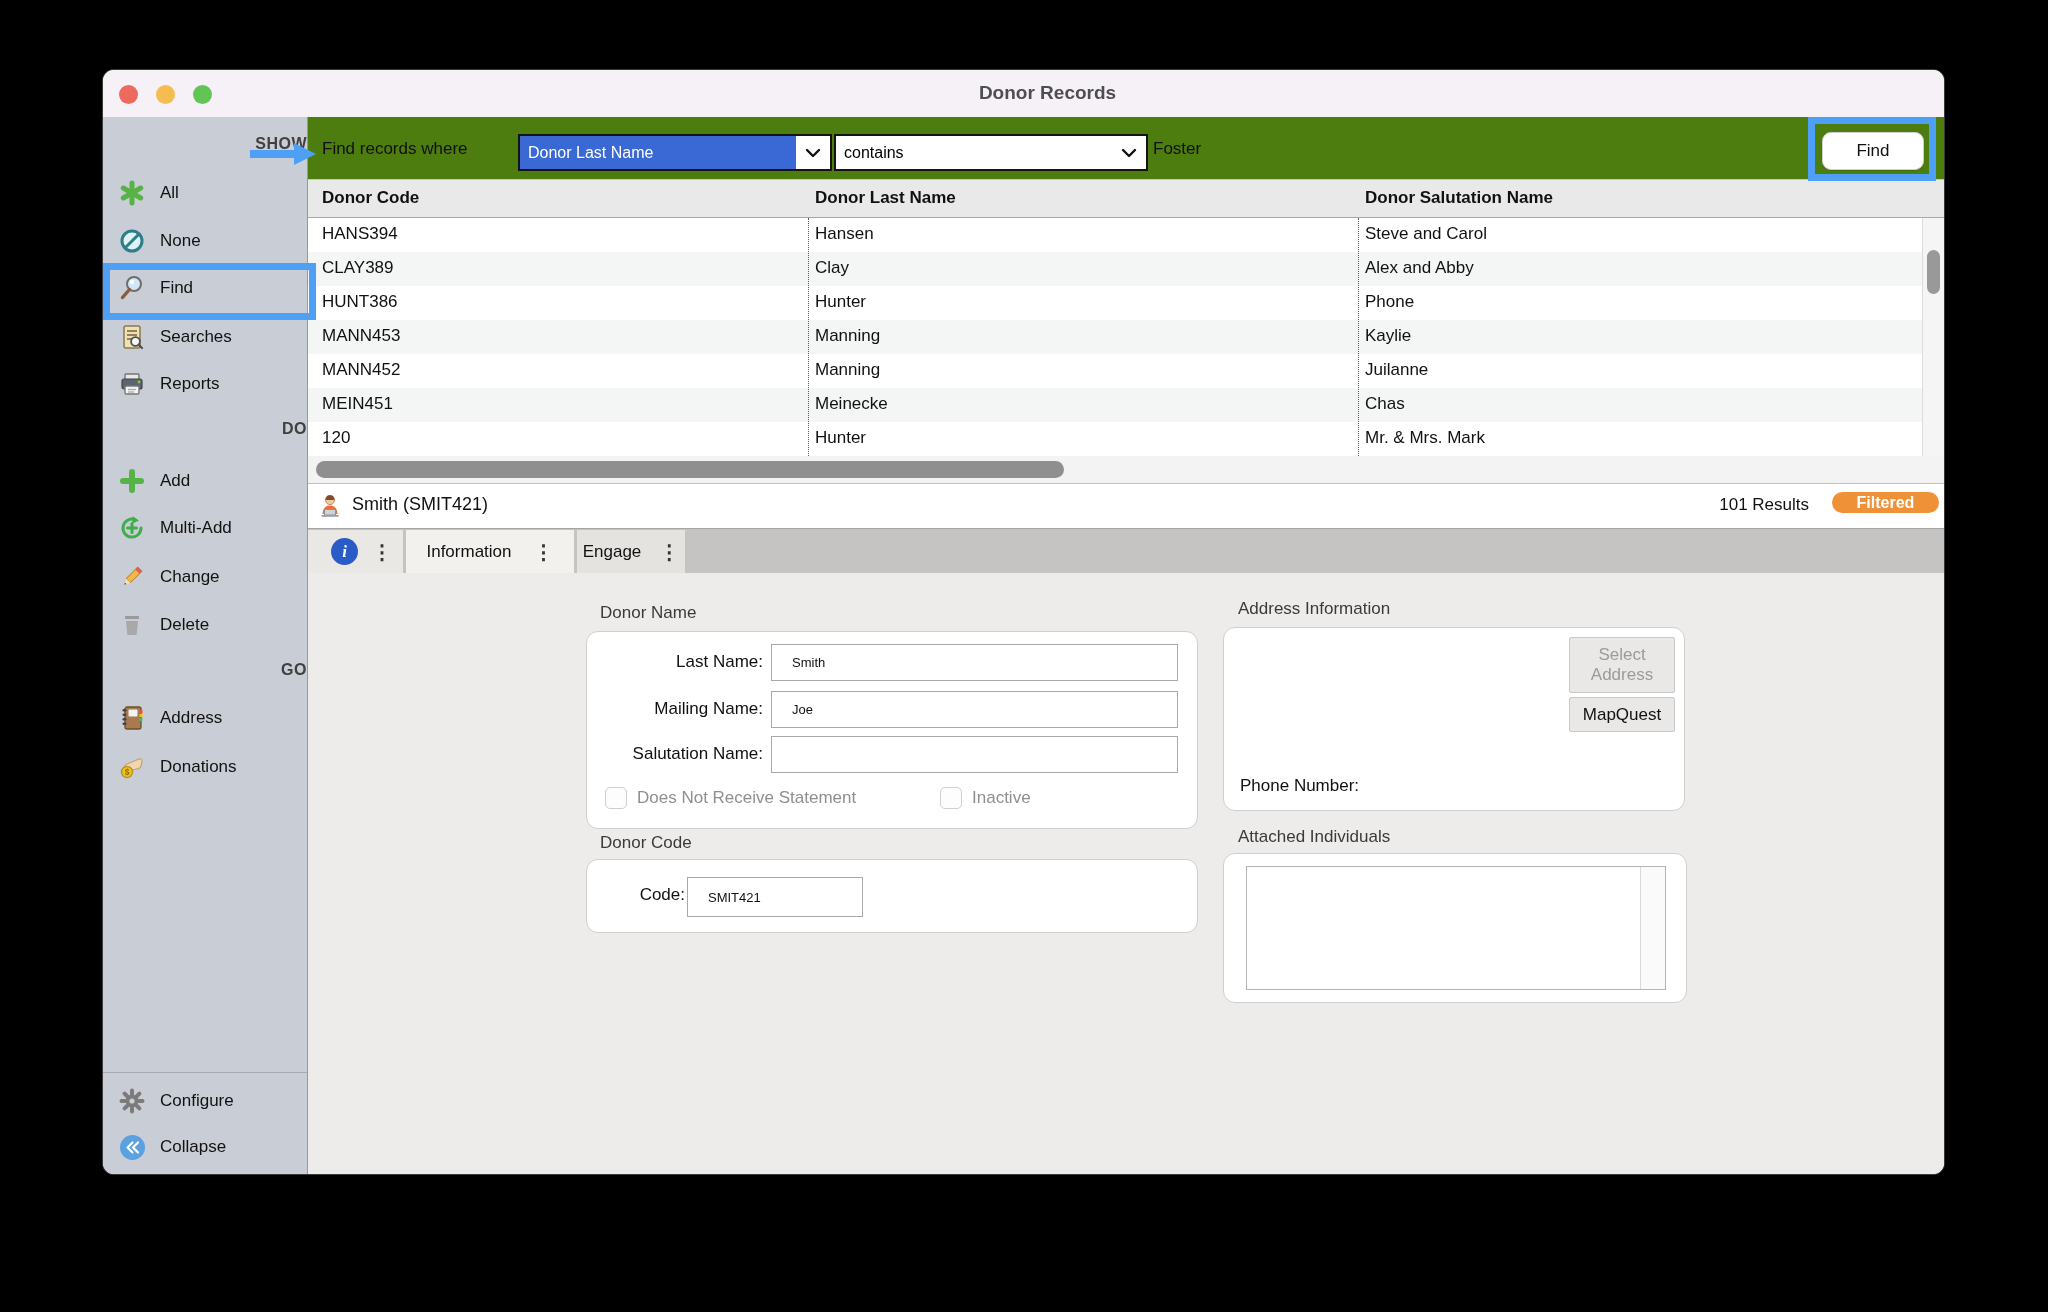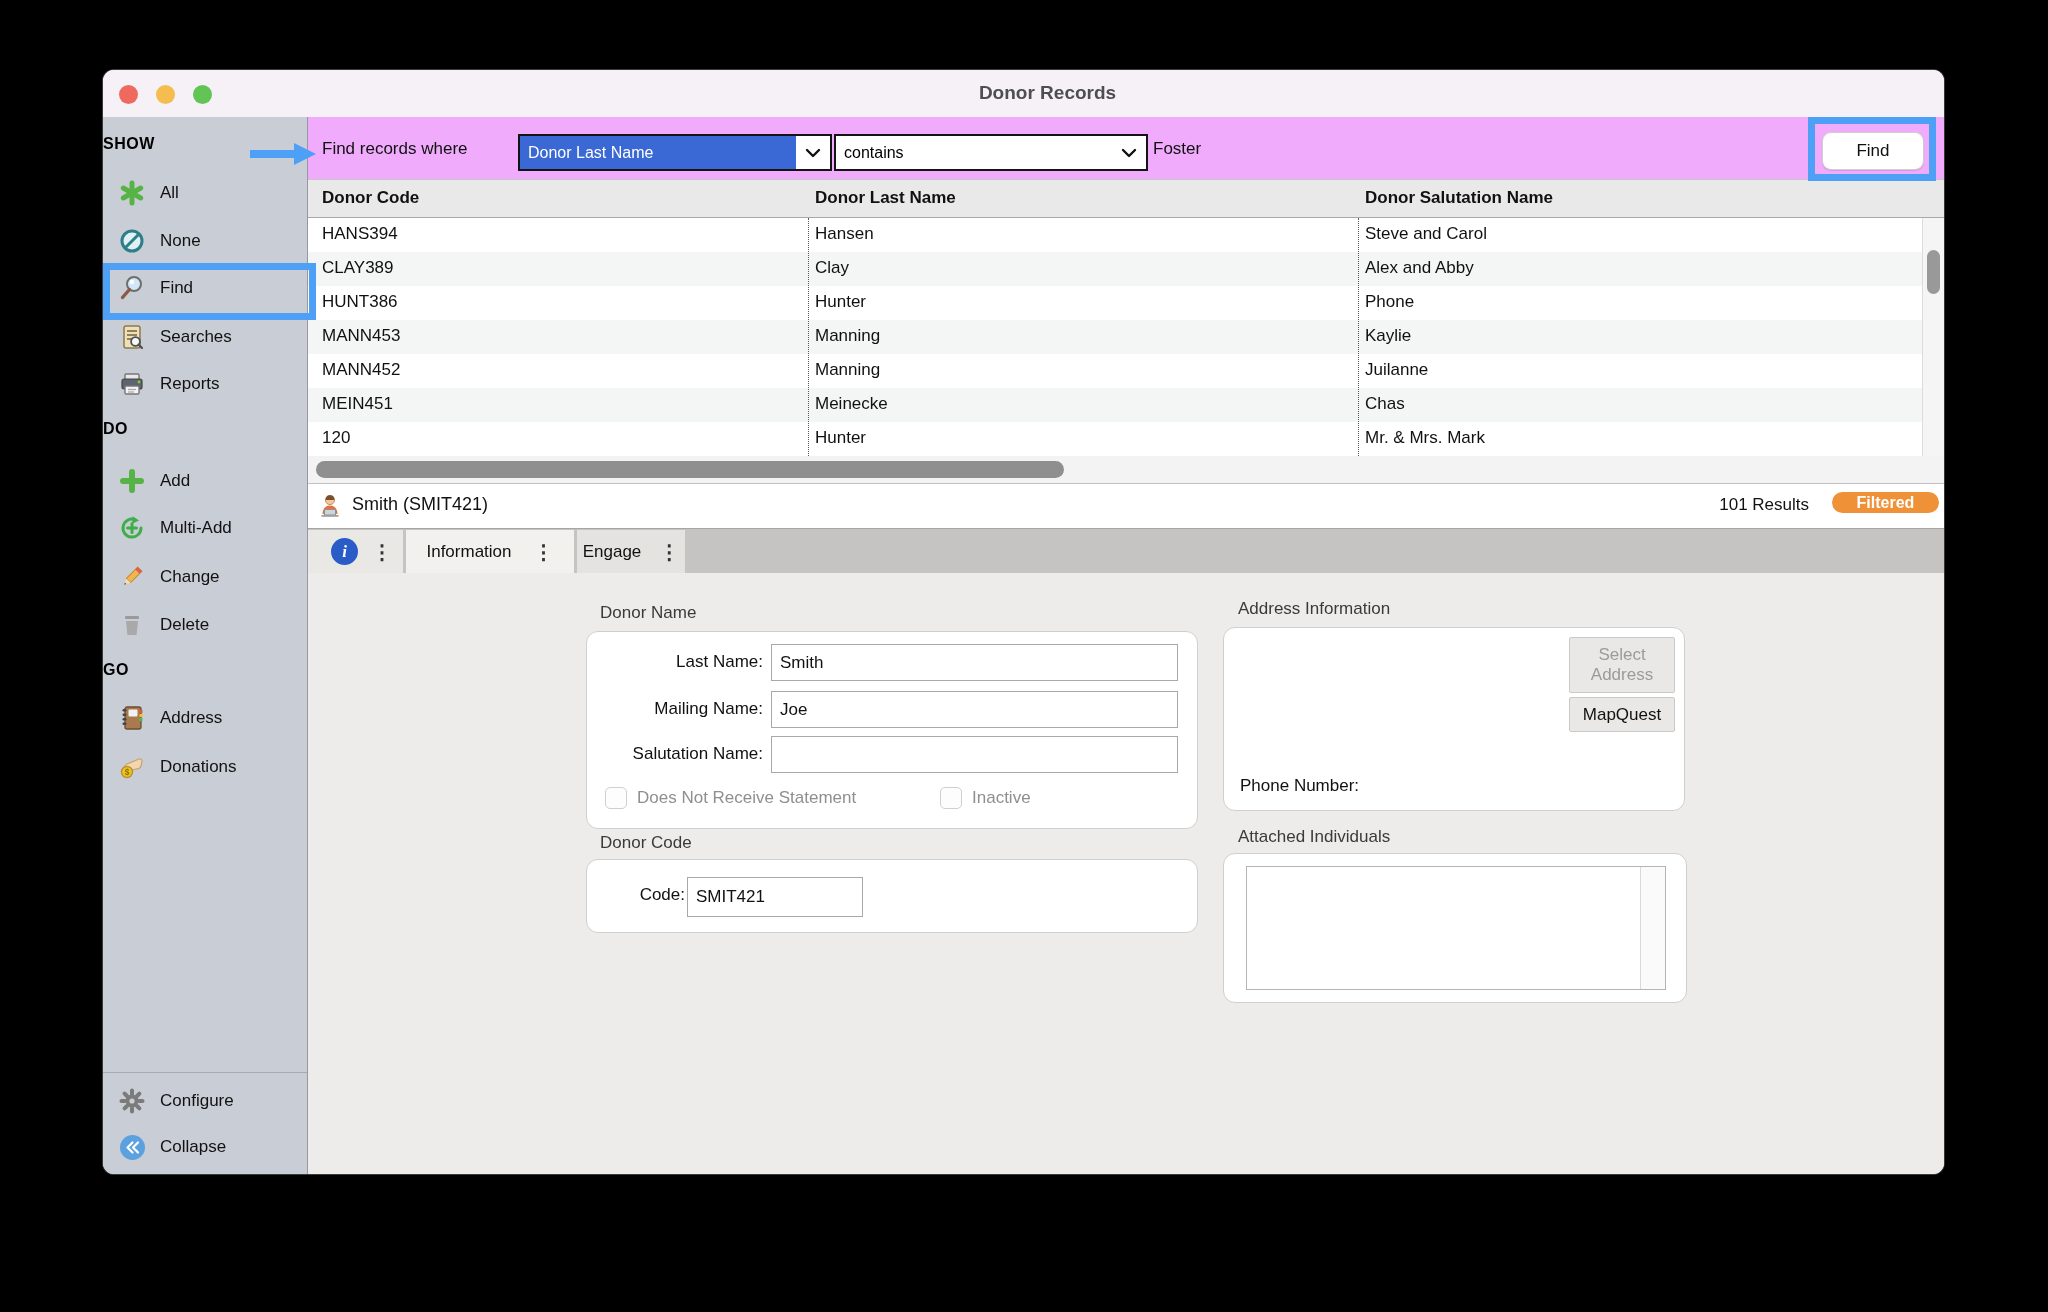--- a/index.html
+++ b/index.html
@@ -4,31 +4,31 @@
 <style>
   html,body{margin:0;padding:0;background:#000;width:2048px;height:1312px;font-family:"Liberation Sans",sans-serif;}
   .stage{position:relative;width:2048px;height:1312px;background:#000;overflow:hidden;}
   .window{position:absolute;left:103px;top:70px;width:1841px;height:1104px;background:#fff;border-radius:11px;overflow:hidden;box-shadow:0 0 0 1px #3a3a3a;}
   
   .titlebar{position:absolute;left:0;top:0;width:100%;height:47px;background:#f6f1f6;border-bottom:1px solid #d8d3d8;padding-left:48px;}
   .light{position:absolute;top:15px;width:19px;height:19px;border-radius:50%;}
   .title{position:absolute;left:0;right:0;top:12px;text-align:center;font-size:19px;font-weight:bold;color:#4e4e52;}
   
   .sidebar{position:absolute;left:0;top:47px;width:205px;bottom:0;background:#c9cdd5;border-right:1px solid #97979c;box-sizing:border-box;}
-  .side-header{position:absolute;left:0;width:100%;text-align:left;color:#000000;font-weight:bold;font-size:16px;letter-spacing:.5px;}
+  .side-header{position:absolute;left:0;width:100%;text-align:right;color:#404040;font-weight:bold;font-size:16px;letter-spacing:.5px;}
   .side-item{position:absolute;left:0;width:100%;height:36px;}
   .side-icon{position:absolute;left:15px;top:50%;transform:translateY(-50%);width:28px;height:28px;display:flex;align-items:center;justify-content:center;}
   .side-label{position:absolute;left:57px;top:50%;transform:translateY(-50%);font-size:17px;color:#121212;white-space:nowrap;}
   .side-divider{position:absolute;left:0;width:100%;height:1px;background:#a6a9b0;}
   
   .find-hilite{position:absolute;left:0;top:193px;width:213px;height:57px;border:7px solid #4da0f5;box-sizing:border-box;z-index:40;}
   .btn-hilite{position:absolute;left:1500px;top:0px;width:128px;height:64px;border:7px solid #4da0f5;box-sizing:border-box;z-index:40;}
   .arrow{position:absolute;left:147px;top:73px;width:66px;height:22px;z-index:41;}
   
-  .findbar{position:absolute;left:205px;top:47px;right:0;height:63px;background:#f0abfc;border-bottom:1px solid #c6c6c6;box-sizing:border-box;}
+  .findbar{position:absolute;left:205px;top:47px;right:0;height:63px;background:#4d7c0f;border-bottom:1px solid #c6c6c6;box-sizing:border-box;}
   .fb-label{position:absolute;left:14px;top:22px;font-size:17px;color:#111;white-space:nowrap;}
   .fb-select{position:absolute;top:17px;height:37px;border:2px solid #141414;background:#fff;box-sizing:border-box;display:flex;align-items:stretch;}
   .fb-fill{flex:1;display:flex;align-items:center;padding-left:8px;font-size:16px;white-space:nowrap;overflow:hidden;}
   .fb-fill.selected{background:#3a68d4;color:#fff;}
   .fb-chev{width:34px;display:flex;align-items:center;justify-content:center;background:#fff;}
   .fb-query{position:absolute;left:845px;top:22px;font-size:17px;color:#111;}
   .find-btn{position:absolute;left:1514px;top:15px;width:100px;height:36px;background:#fff;border:1px solid #cfcfcf;border-radius:9px;font-size:17px;color:#111;display:flex;align-items:center;justify-content:center;box-shadow:0 1px 1px rgba(0,0,0,.12);}
   
   .thead{position:absolute;left:205px;top:110px;right:0;height:38px;background:#e9e9e9;border-bottom:1px solid #a9a9a9;box-sizing:border-box;}
   .th{position:absolute;top:8px;font-size:17px;font-weight:bold;color:#111;white-space:nowrap;}
@@ -49,21 +49,21 @@
   .tabbar{position:absolute;left:205px;top:458px;right:0;height:45px;background:#c5c4c2;border-top:1px solid #a5a5a5;box-sizing:border-box;}
   .tabseg{position:absolute;top:1px;height:43px;display:flex;align-items:center;}
   .kebab{font-size:20px;color:#333;font-weight:bold;line-height:1;}
   .tab-label{font-size:17px;color:#111;white-space:nowrap;}
   .info-circle{width:27px;height:27px;border-radius:50%;background:#2a5cc8;color:#fff;display:flex;align-items:center;justify-content:center;font-size:17px;font-weight:bold;font-family:"Liberation Serif",serif;font-style:italic;}
   
   .content{position:absolute;left:205px;top:503px;right:0;bottom:0;background:#edeceb;}
   .sec-title{position:absolute;font-size:17px;color:#3a3a3a;white-space:nowrap;}
   .panel{position:absolute;background:#fff;border:1px solid #cfcfcf;border-radius:12px;box-sizing:border-box;}
   .frm-label{position:absolute;text-align:right;font-size:17px;color:#111;white-space:nowrap;}
-  .frm-input{position:absolute;border:1px solid #a9a9a9;background:#fff;font-size:17px;color:#111;padding:0 8px;box-sizing:border-box;font-family:"Liberation Sans",sans-serif;outline:none;}
+  .frm-input{position:absolute;border:1px solid #a9a9a9;background:#fff;font-size:13px;color:#111;padding:0 20px;box-sizing:border-box;font-family:"Liberation Sans",sans-serif;outline:none;}
   .chk{position:absolute;width:22px;height:22px;border:1px solid #cfcfcf;border-radius:5px;background:#fdfdfd;box-sizing:border-box;}
   .chk-label{position:absolute;font-size:17px;color:#8f8f8f;white-space:nowrap;}
   .addr-line{font-size:17px;color:#111;line-height:26px;}
   .mini-btn{position:absolute;left:345px;width:106px;background:#e9e8e7;border:1px solid #c9c9c9;box-sizing:border-box;display:flex;align-items:center;justify-content:center;text-align:center;font-size:17px;border-radius:2px;}
   .listbox{position:absolute;border:1px solid #b5b5b5;background:#fff;box-sizing:border-box;}
   .list-scroll{position:absolute;right:0;top:0;bottom:0;width:24px;border-left:1px solid #d9d9d9;background:#fafafa;}
 </style>
 </head>
 <body>
 

